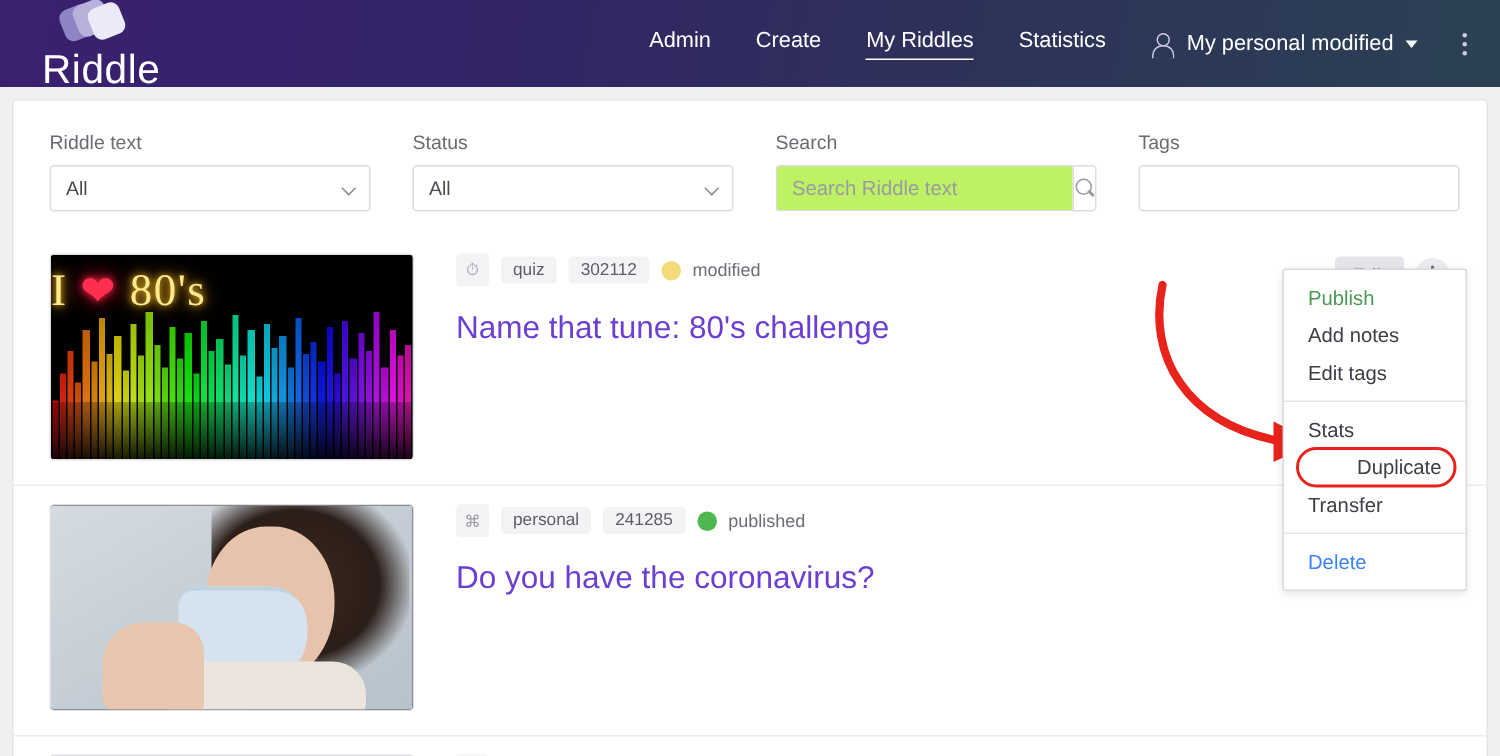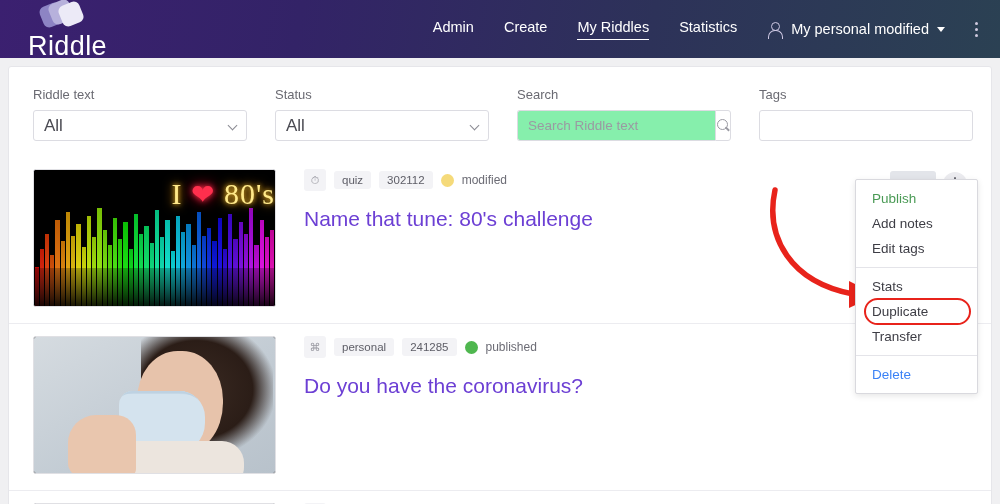--- a/index.html
+++ b/index.html
@@ -68,35 +68,35 @@
     border-radius: 3px;
   }
 
   
   .filters { display: flex; padding: 20px 24px 0 24px; }
   .fgroup { margin-right: 28px; }
   .flabel { font-size: 13px; color: #6a6a72; margin-bottom: 8px; }
   .fselect {
     height: 31px; border: 1px solid #dcdce2; border-radius: 3px;
     background: #fff; display: flex; align-items: center;
-    padding: 0 10px; font-size: 17px; color: #4a4a52;
+    padding: 0 10px; font-size: 13px; color: #4a4a52;
     position: relative;
   }
   .fselect .chev {
     position: absolute; right: 10px; top: 11px;
     width: 7px; height: 7px; border-right: 1.6px solid #8a8a92;
     border-bottom: 1.6px solid #8a8a92; transform: rotate(45deg);
   }
   .w-type { width: 214px; }
   .w-status { width: 214px; }
   .search-wrap { display: flex; width: 214px; }
   .search-input {
     flex: 1; height: 31px; border: 1px solid #dcdce2; border-right: none;
     border-radius: 3px 0 0 3px; padding: 0 10px; font-size: 13.5px;
-    color: #4a4a52; outline: none; background:#86efac;
+    color: #4a4a52; outline: none; background:#bef264;
   }
   .search-input::placeholder { color: #9a9aa2; }
   .search-btn {
     width: 30px; height: 31px; border: 1px solid #dcdce2;
     border-radius: 0 3px 3px 0; background: #fff;
     display: flex; align-items: center; justify-content: center; cursor: pointer;
   }
   .magnifier { position: relative; width: 13px; height: 13px; }
   .magnifier::before {
     content:""; position:absolute; left:0; top:0; width:9px; height:9px;
@@ -160,38 +160,38 @@
   .dropdown {
     position: absolute; left: 855px; top: 179px; width: 123px;
     background: #ffffff; border: 1px solid #d9d9de;
     border-radius: 2px; box-shadow: 0 2px 6px rgba(0,0,0,.10);
     padding: 6px 0; z-index: 30;
   }
   .dd-item { padding: 5px 16px; font-size: 13.5px; color: #3d3d45; cursor: pointer; white-space: nowrap; }
   .dd-item.green { color: #4a9a55; }
   .dd-item.red { color: #3b82f6; }
   .dd-sep { height: 1px; background: #e4e4e9; margin: 6px 0; }
-  .dd-item.highlight { position: relative; }
+  .dd-item.highlight { position: relative; text-align: right; }
   .dd-item.highlight::after {
     content: ""; position: absolute; left: 8px; right: 6px; top: -1px; bottom: -1px;
     border: 2px solid #e8231b; border-radius: 14px; pointer-events: none;
   }
 
   
   .arrow-svg { position: absolute; left: 745px; top: 182px; z-index: 25; pointer-events: none; }
 
   
   .art80 { width:100%; height:100%; background:#000; position:relative; overflow:hidden; }
   .eq { position:absolute; left:0; bottom:0; width:100%; height:72%; display:flex; align-items:flex-end; }
   .eq b { flex:1; display:block; margin:0 .5px; }
   .floor { position:absolute; left:0; bottom:0; width:100%; height:28%;
            background:linear-gradient(to bottom, rgba(0,0,0,.25), rgba(0,0,0,.9)); }
-  .neon { position:absolute; top:7px; left:0; width:100%; text-align:right;
+  .neon { position:absolute; top:7px; left:0; width:100%; text-align:left;
           font-family:"Liberation Serif", serif; font-size:30px; color:#ffe98a;
-          letter-spacing:1px; text-shadow:0 0 5px #ffcc33, 0 0 11px #ff9900;padding-left:40px; }
+          letter-spacing:1px; text-shadow:0 0 5px #ffcc33, 0 0 11px #ff9900; }
   .neon .hrt { color:#ff2f4d; text-shadow:0 0 6px #ff2f4d, 0 0 14px #d60024; font-size:28px; }
 
   .maskimg { width:100%; height:100%; position:relative; overflow:hidden;
              background:linear-gradient(150deg,#d5dbe0 0%, #c3ccd4 55%, #b8c2cb 100%); }
   .m-hair { position:absolute; right:2px; top:-14px; width:132px; height:128px;
             background:radial-gradient(ellipse at 42% 52%, #3a2a22 0%, #2b1d17 52%, rgba(43,29,23,0) 74%); }
   .m-face { position:absolute; right:52px; top:14px; width:86px; height:104px;
             border-radius:47% 47% 50% 50%; background:#e7c3ab; }
   .m-mask { position:absolute; right:70px; top:54px; width:86px; height:62px;
             border-radius:14px 26px 30px 16px; background:#d4e3ee;

